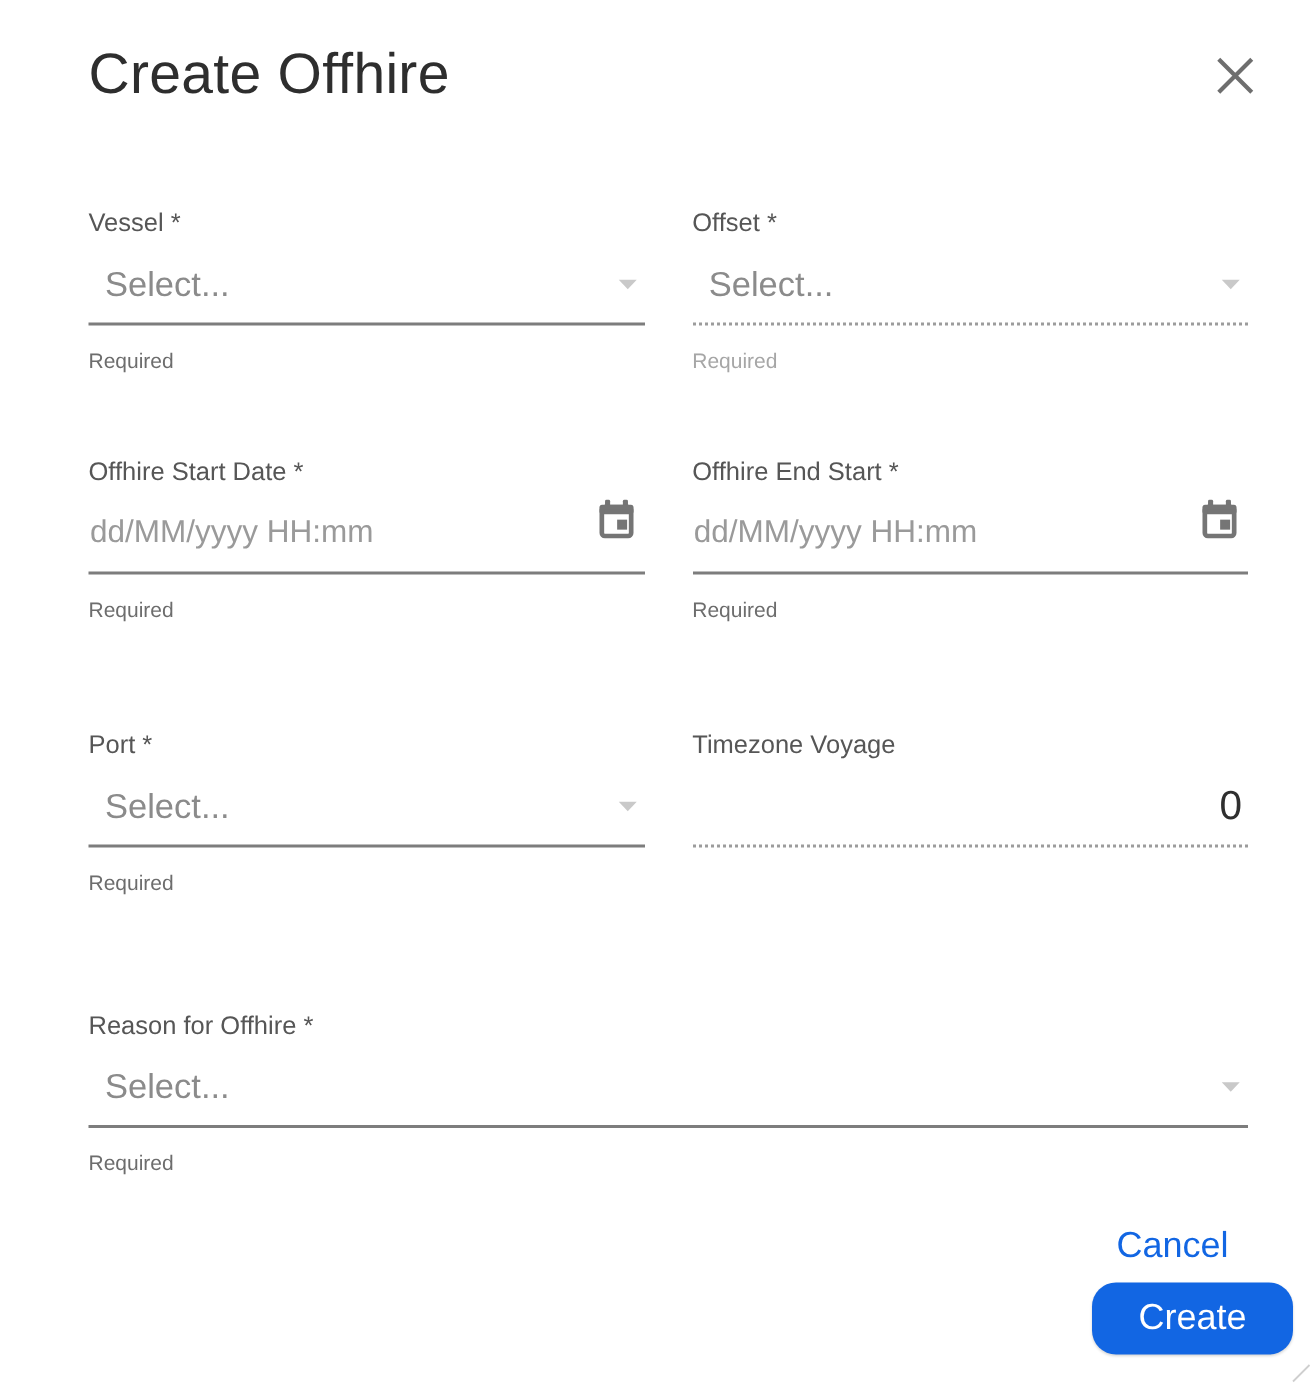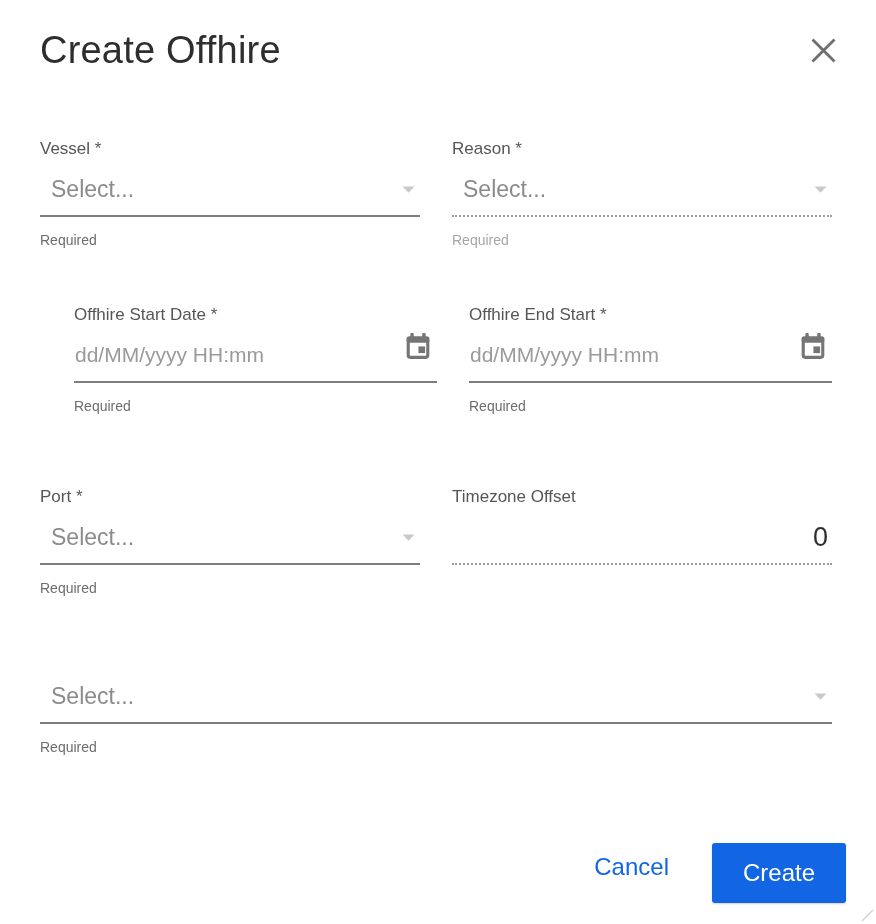--- a/index.html
+++ b/index.html
@@ -3,21 +3,21 @@
 <meta charset="utf-8">
 <style>
   * { box-sizing: border-box; margin: 0; padding: 0; }
   html, body { width: 876px; height: 924px; }
   body {
     font-family: "Liberation Sans", sans-serif;
     background: #ffffff;
     position: relative;
     overflow: hidden;
   }
-  .dialog { position: absolute; inset: 0; background: #ffffff; }
+  .dialog { position: absolute; inset: 0; background: #ffffff; padding-left: 19px; }
 
   
   .dlg-header {
     display: flex;
     justify-content: space-between;
     align-items: flex-start;
     padding: 27px 34px 0 40px;
   }
   .dlg-title {
     font-size: 38px;
@@ -29,21 +29,21 @@
   .close-btn {
     background: none; border: none; cursor: pointer;
     padding: 4px; margin-top: 5px;
     line-height: 0;
   }
 
   
   .form { padding: 0 44px 0 40px; margin-top: 66px; }
   .row { display: flex; column-gap: 32px; justify-content: center; }
   .row.gap-1 { margin-bottom: 54px; }
-  .row.gap-2 { margin-bottom: 70px; margin-left: 34px; }
+  .row.gap-2 { margin-bottom: 70px; }
   .row.gap-3 { margin-bottom: 75px; margin-top: 28px; }
   .field { width: 380px; }
   .field.full { width: 100%; }
 
   .field-label {
     display: block;
     font-size: 17px;
     color: #565656;
     line-height: 20px;
     margin-bottom: 8px;
@@ -98,44 +98,45 @@
     font-size: 14px;
     color: #6d6d6d;
     line-height: 21px;
     margin-top: 13px;
   }
   .helper.muted { color: #a6a6a6; }
 
   
   .dlg-footer {
     position: absolute;
-    right: 30px;
+    right: 14px;
     bottom: 21px;
     display: flex;
-    align-items: flex-start;
+    align-items: flex-end;
+    flex-direction: column;
   }
   .cancel-btn {
     background: none; border: none; cursor: pointer;
     font-family: "Liberation Sans", sans-serif;
     font-size: 24px;
     font-weight: 500;
     color: #1266e3;
     padding: 10px 18px;
     margin-right: 25px;
   }
   .create-btn {
     background: #1266e3;
     border: none; cursor: pointer;
     font-family: "Liberation Sans", sans-serif;
     font-size: 24px;
     font-weight: 500;
     color: #ffffff;
-    height: 60px;
+    height: 48px;
     width: 134px;
-    border-radius: 3px;
+    border-radius: 16px;
     box-shadow: 0 1px 2px rgba(0,0,0,0.18);
   }
 
   .resize-corner {
     position: absolute; right: 2px; bottom: 2px; line-height: 0;
   }
 </style>
 </head>
 <body>
 
@@ -162,21 +163,21 @@
           <span class="caret">
             <svg width="15" height="9" viewBox="0 0 15 9">
                 <path d="M1.5 1.5 L7.5 7.8 L13.5 1.5 Z" fill="#c9c9c9"></path>
               </svg>
           </span>
         </div>
         <div class="helper">Required</div>
       </div>
 
       <div class="field">
-        <span class="field-label">Reason *</span>
+        <span class="field-label">Offset *</span>
         <div class="control dotted">
           <span class="select-value">Select...</span>
           <span class="caret">
             <svg width="15" height="9" viewBox="0 0 15 9">
                 <path d="M1.5 1.5 L7.5 7.8 L13.5 1.5 Z" fill="#c9c9c9"></path>
               </svg>
           </span>
         </div>
         <div class="helper muted">Required</div>
       </div>
@@ -234,29 +235,30 @@
           <span class="caret">
             <svg width="15" height="9" viewBox="0 0 15 9">
                 <path d="M1.5 1.5 L7.5 7.8 L13.5 1.5 Z" fill="#c9c9c9"></path>
               </svg>
           </span>
         </div>
         <div class="helper">Required</div>
       </div>
 
       <div class="field">
-        <span class="field-label">Timezone Offset</span>
+        <span class="field-label">Timezone Voyage</span>
         <div class="control dotted">
           <input class="num-input" type="text" disabled="" value="0" style="">
         </div>
       </div>
     </div>
 
     <div class="row">
       <div class="field full">
+        <span class="field-label">Reason for Offhire *</span>
         <div class="control">
           <span class="select-value">Select...</span>
           <span class="caret">
             <svg width="15" height="9" viewBox="0 0 15 9">
                 <path d="M1.5 1.5 L7.5 7.8 L13.5 1.5 Z" fill="#c9c9c9"></path>
               </svg>
           </span>
         </div>
         <div class="helper">Required</div>
       </div>

